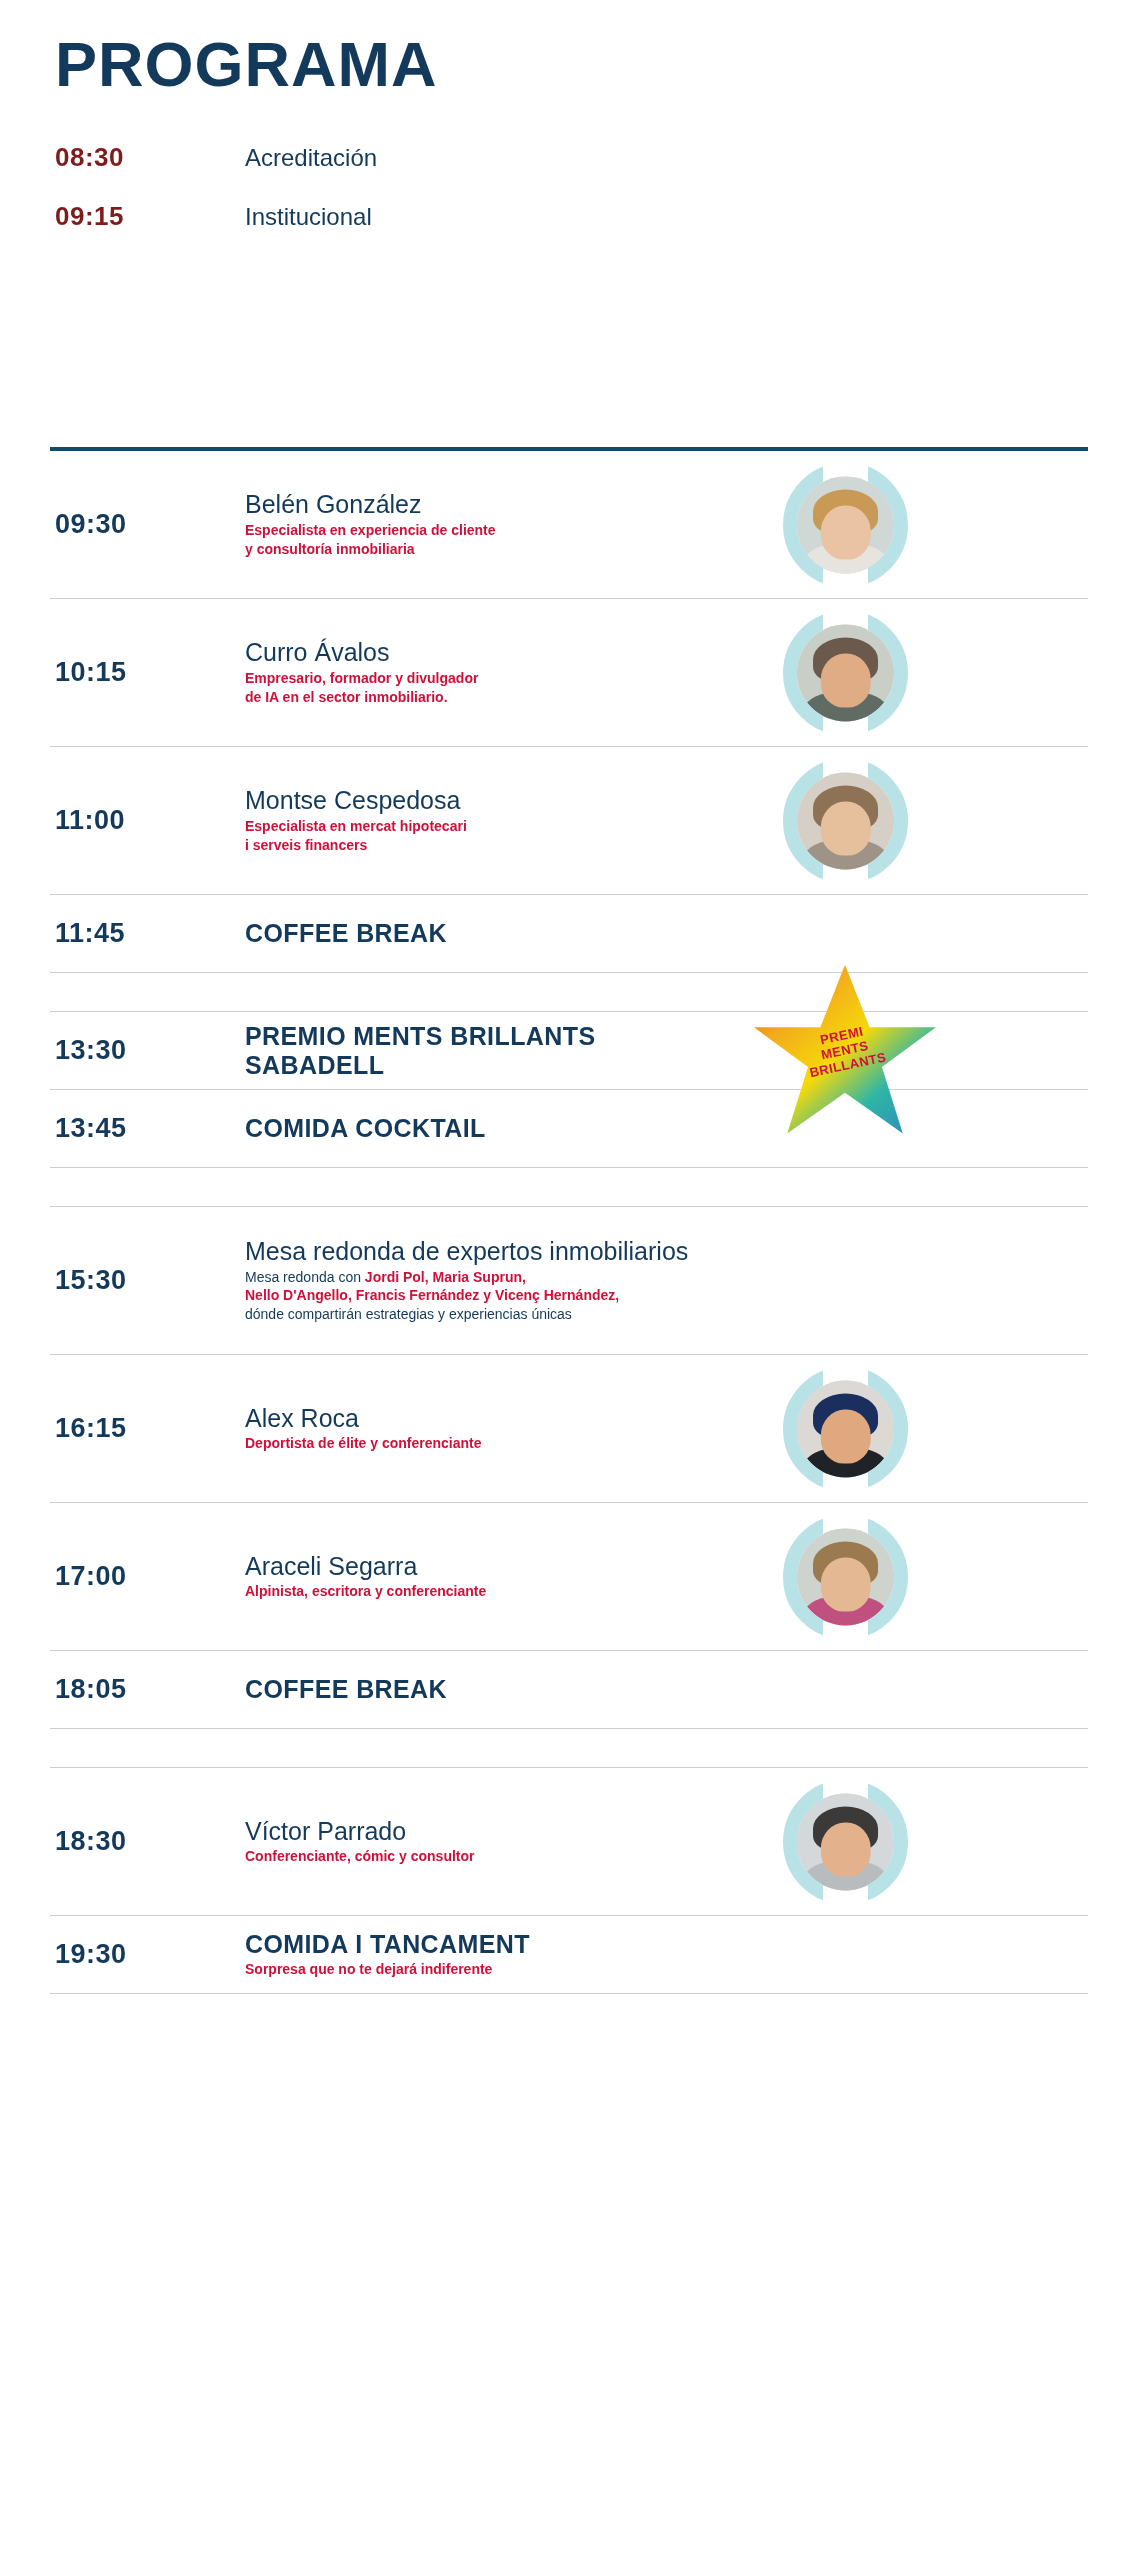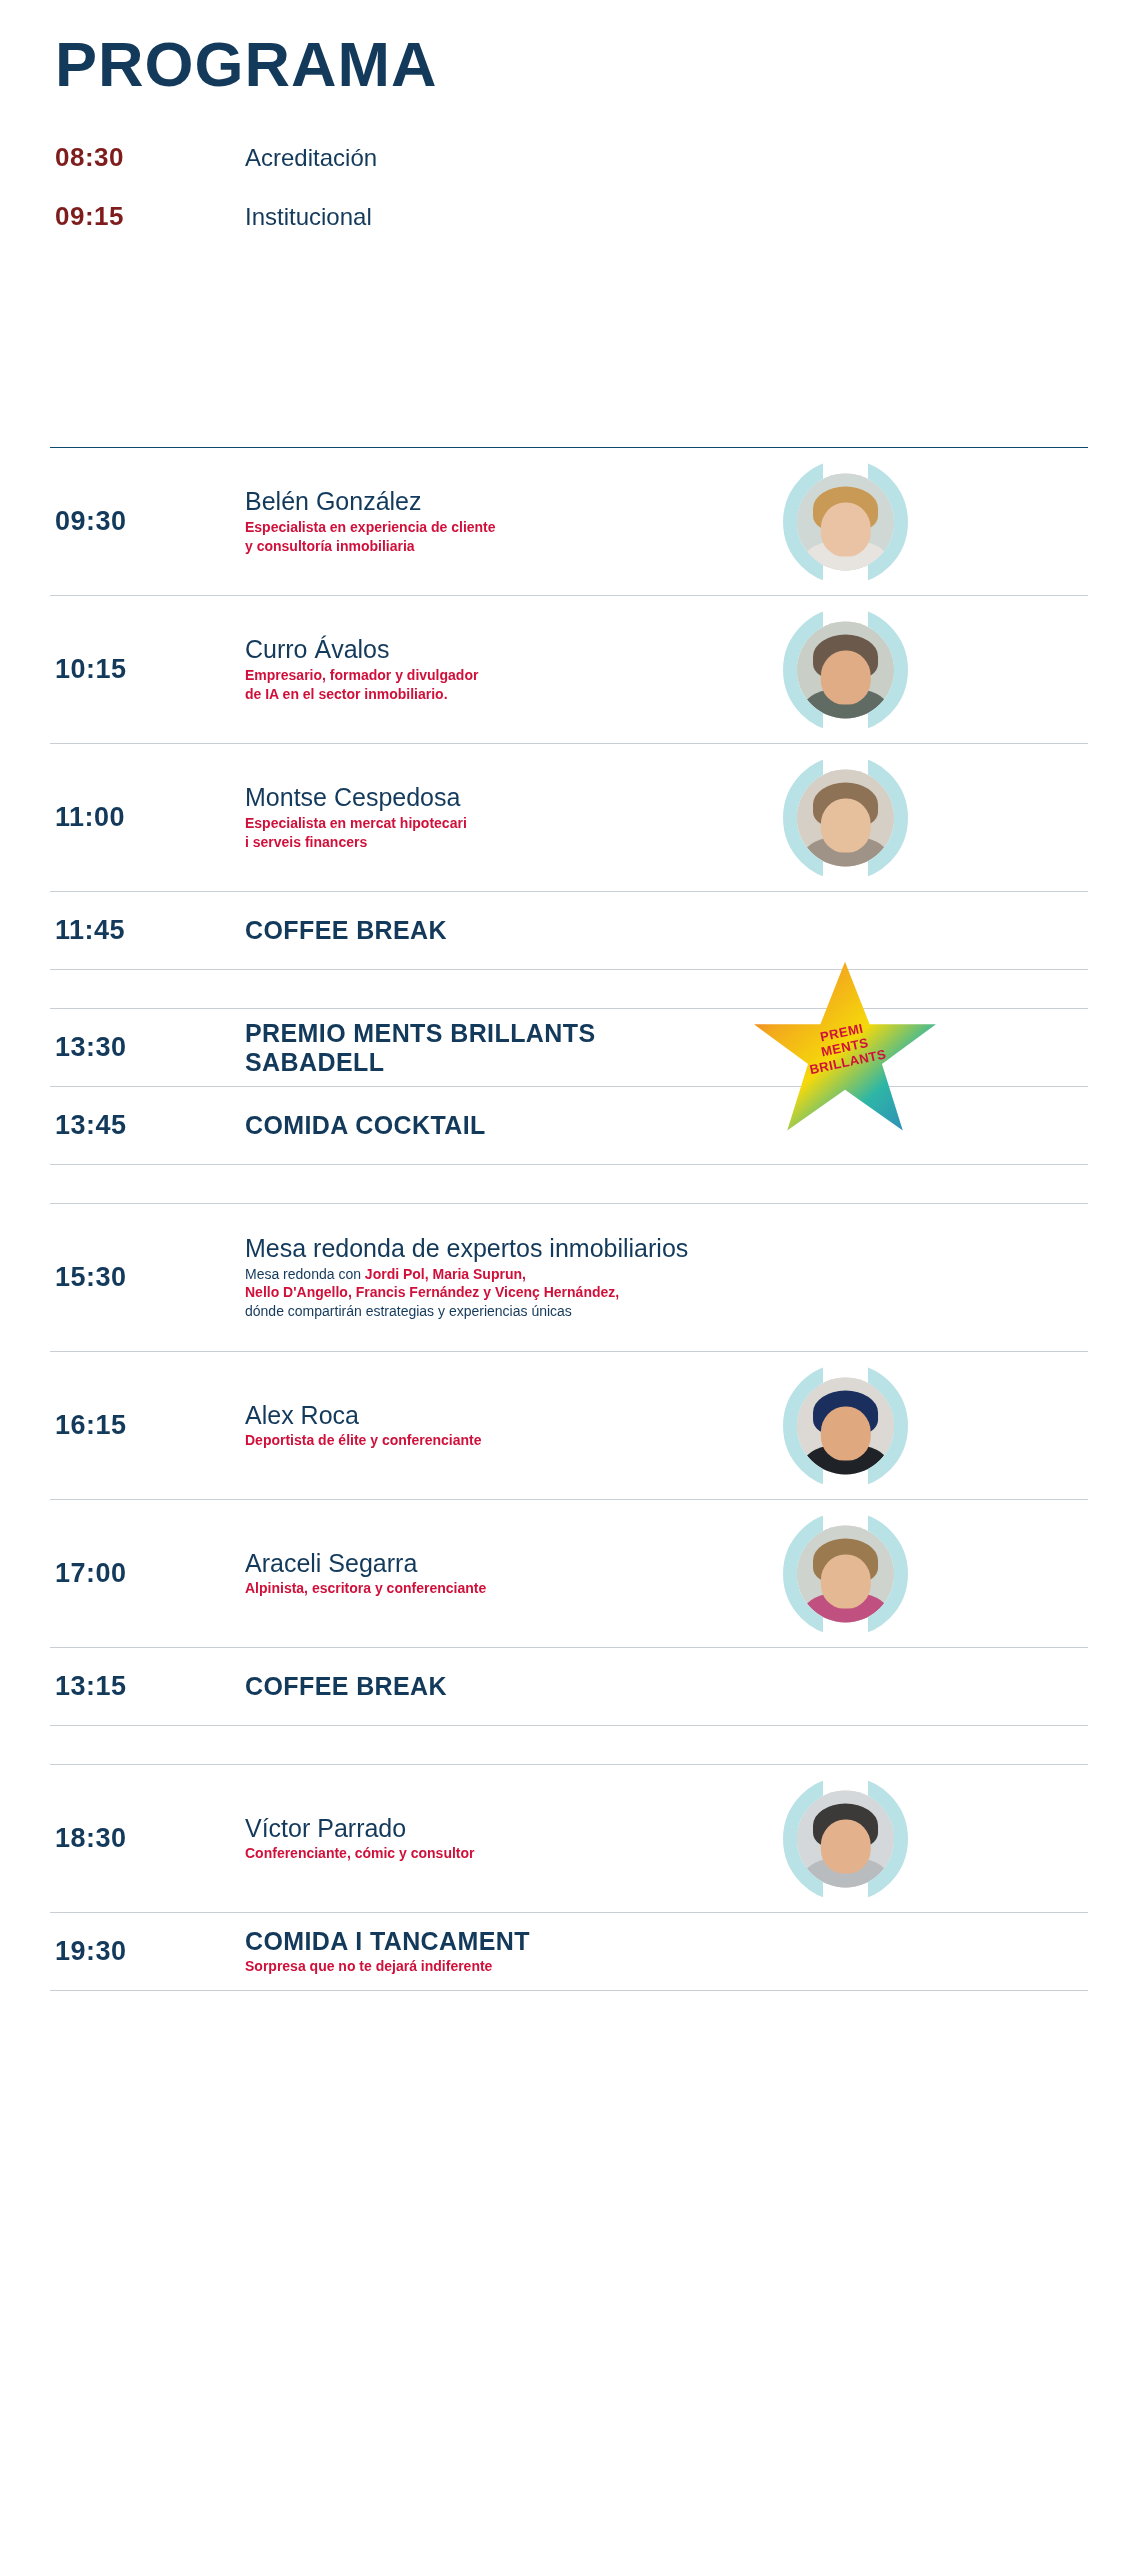--- a/index.html
+++ b/index.html
@@ -50,21 +50,21 @@
     letter-spacing: 0.5px;
   }
   .toprow .label {
     font-size: 24px;
     font-weight: 400;
     color: #13395b;
   }
   
   .schedule {
     margin-top: 215px;
-    border-top: 1px solid #0c4a6e;
+    border-top: 4px solid #0c4a6e;
   }
   .row {
     position: relative;
     display: flex;
     align-items: center;
     border-bottom: 1px solid #c9ced3;
     min-height: 148px;
     box-sizing: border-box;
   }
   .row.short { min-height: 78px; }
@@ -348,21 +348,21 @@
           <div class="sky" style="background:#cfd3cd"></div>
           <div class="body" style="background:#c0507f"></div>
           <div class="hair" style="background:#9a7a4e"></div>
           <div class="head" style="background:#e4b892"></div>
         </div>
         <div class="ring"></div>
       </div>
     </div>
 
     <div class="row short">
-      <div class="time">13:15</div>
+      <div class="time">18:05</div>
       <div class="content">
         <div class="name bold">COFFEE BREAK</div>
       </div>
     </div>
 
     <div class="spacer"></div>
 
     <div class="row">
       <div class="time">18:30</div>
       <div class="content">

